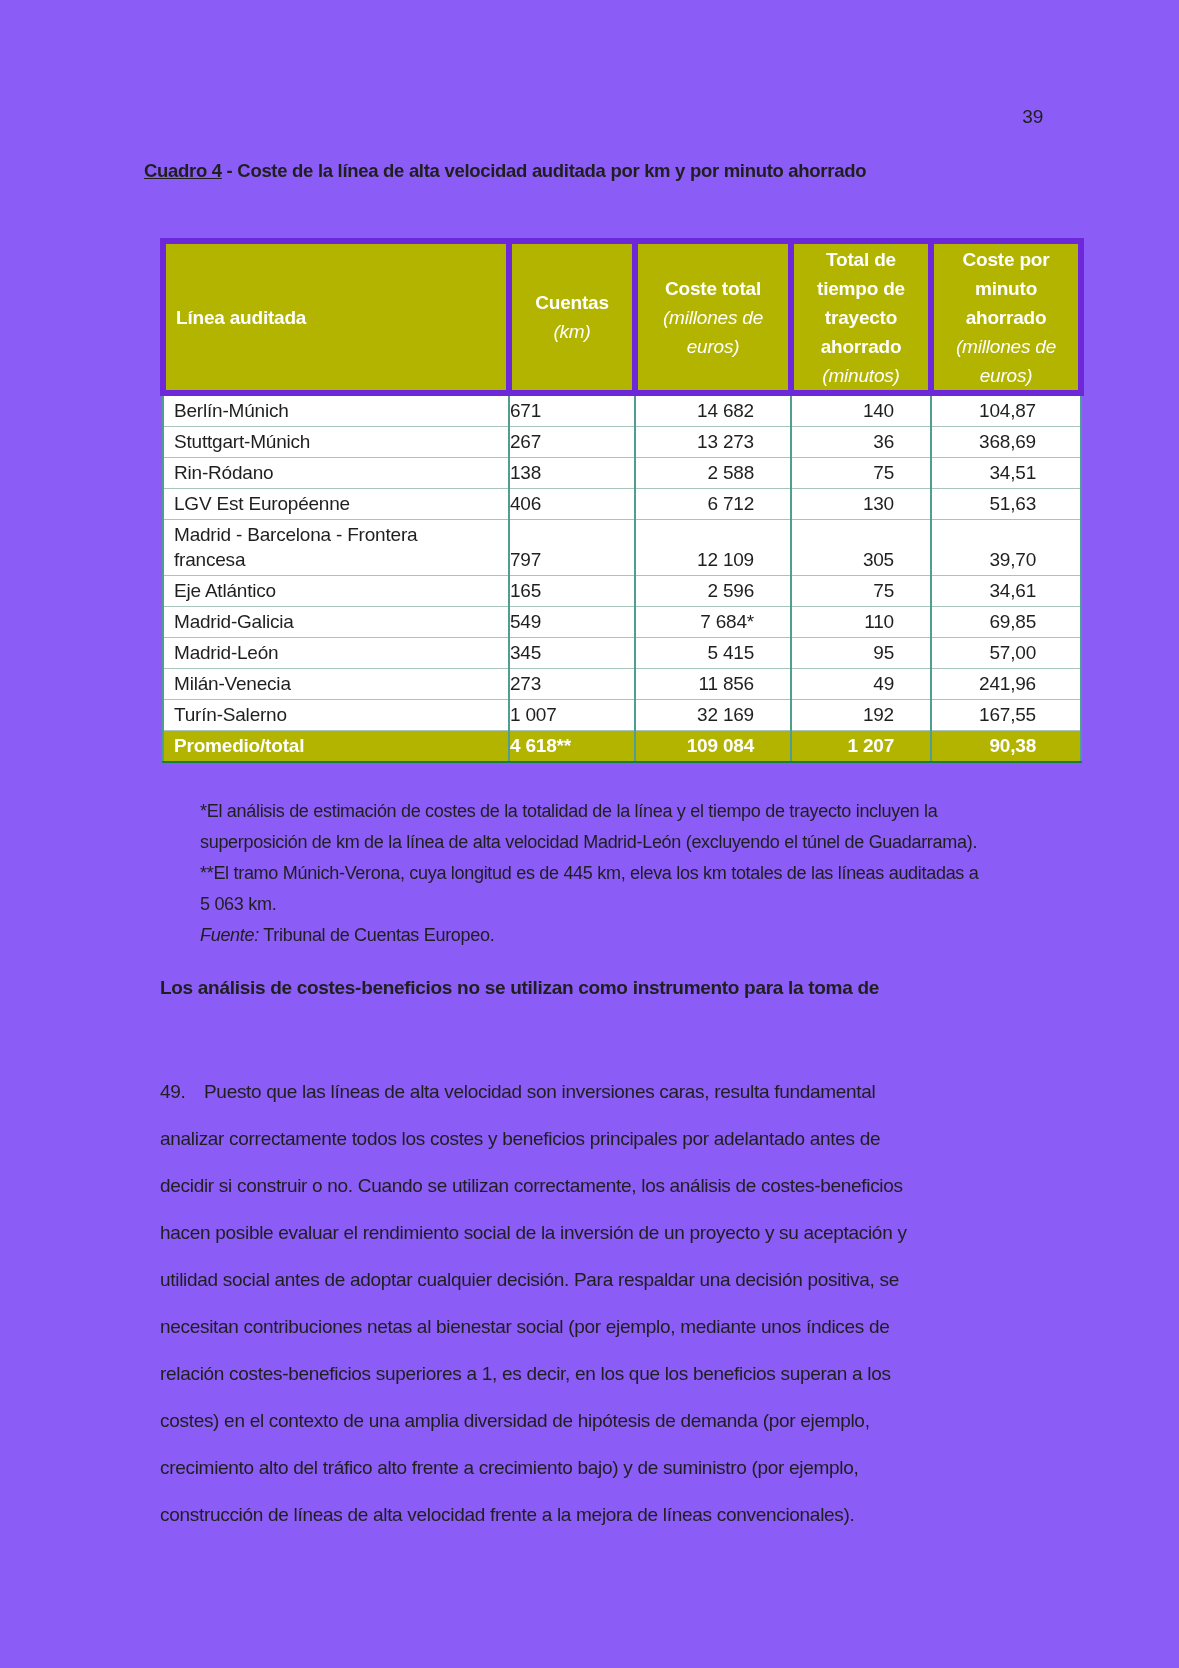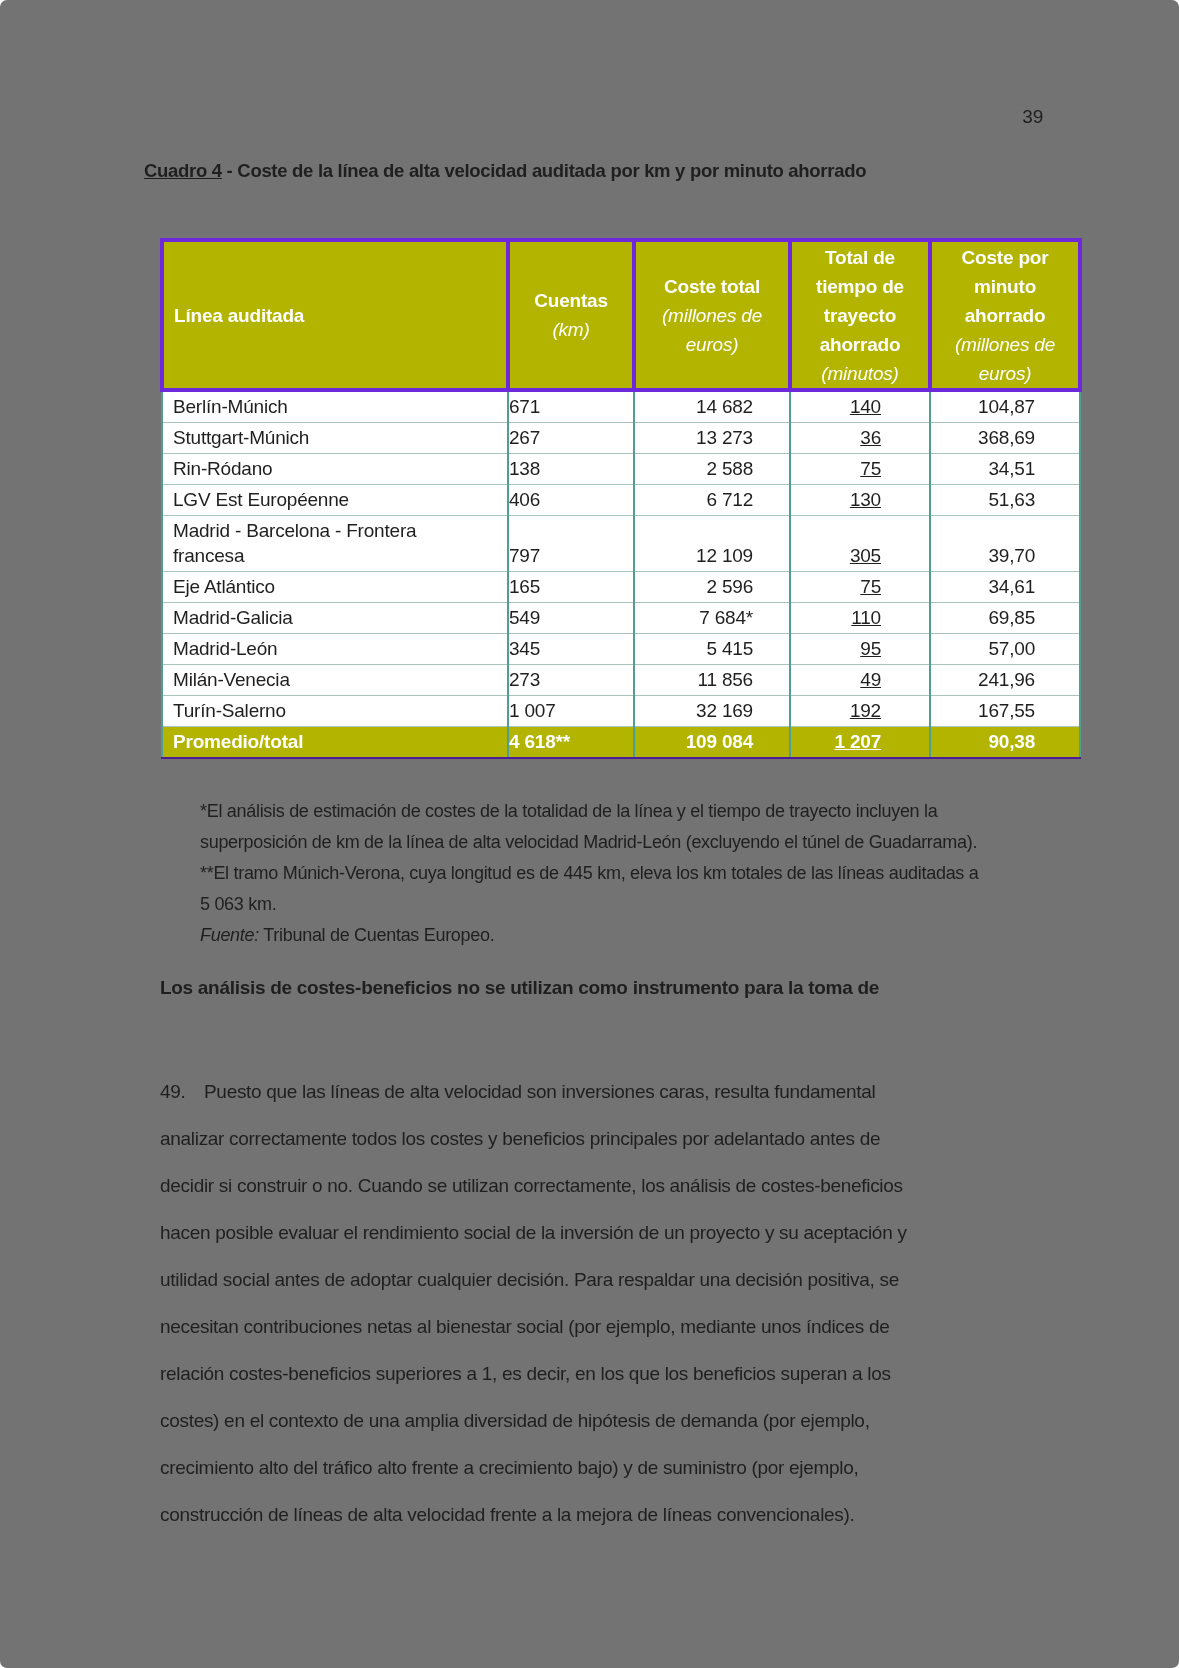--- a/index.html
+++ b/index.html
@@ -1,24 +1,23 @@
 <!DOCTYPE html>
 <html><head>
 <meta charset="utf-8">
 <style>
   html,body{margin:0;padding:0;background:#ffffff;}
   .page{
     position:relative;
     width:1179px;height:1668px;
-    background:#737373;
+    background:#8b5cf6;
     font-family:"Liberation Sans", sans-serif;
     color:#1f1f1f;
     letter-spacing:-0.2px;
     overflow:hidden;
-    border-radius:7px;
   }
   .page-number{
     position:absolute;top:106px;left:160px;width:883px;
     text-align:right;font-size:19px;
   }
   .caption{
     position:absolute;top:160px;left:144px;width:900px;
     font-size:18.5px;font-weight:bold;letter-spacing:-0.3px;white-space:nowrap;
   }
   .caption .u{text-decoration:underline;}
@@ -29,43 +28,43 @@
     border-collapse:collapse;table-layout:fixed;
     width:918px;font-size:19px;
   }
   .cost col.c1{width:346px;}
   .cost col.c2{width:126px;}
   .cost col.c3{width:156px;}
   .cost col.c4{width:140px;}
   .cost col.c5{width:150px;}
   .cost th{
     background:#b2b400;color:#ffffff;font-weight:bold;
-    border:4px solid #6d28d9;
+    border:6px solid #6d28d9;
     vertical-align:middle;text-align:center;
     height:146px;line-height:29px;padding:0 4px;margin-left:47px;
   }
   .cost th.left{text-align:left;padding-left:10px;}
   .h-main{display:block;}
   .h-unit{display:block;font-style:italic;font-weight:normal;}
   .cost td{
     border-left:2px solid #4f9e90;border-right:2px solid #4f9e90;
     border-top:1px solid #a9c3bd;border-bottom:1px solid #a9c3bd;
     vertical-align:bottom;
     height:24px;line-height:25px;padding:2px 0 3px 0;
     background:#ffffff;
   }
   .cost td.c-line{text-align:left;padding-left:10px;}
   .cost td.n2{text-align:left;padding-right:15px;}
   .cost td.n3{text-align:right;padding-right:36px;}
-  .cost td.n4{text-align:right;padding-right:48px;text-decoration:underline;}
+  .cost td.n4{text-align:right;padding-right:36px;}
   .cost td.n5{text-align:right;padding-right:44px;}
   .blk{display:block;}
   .cost tr.total td{
     background:#b2b400;color:#ffffff;font-weight:bold;
-    border-bottom:2px solid #4c1d95;
+    border-bottom:2px solid #15803d;
   }
 
   
   .footnotes{
     position:absolute;top:796px;left:160px;width:900px;
     font-size:18px;line-height:31px;letter-spacing:-0.3px;
   }
   .footnotes .fline{white-space:nowrap;margin-left:40px;}
   .src-label{font-style:italic;}
 

